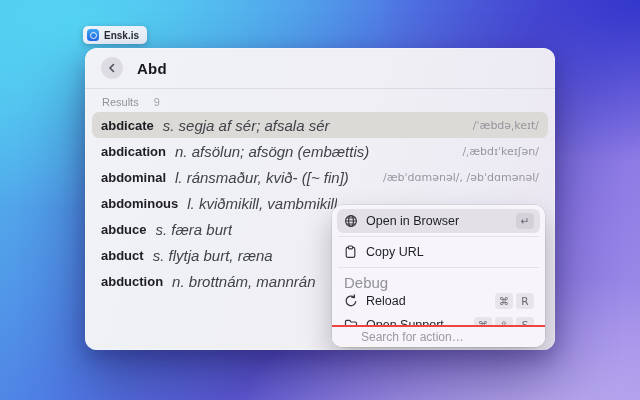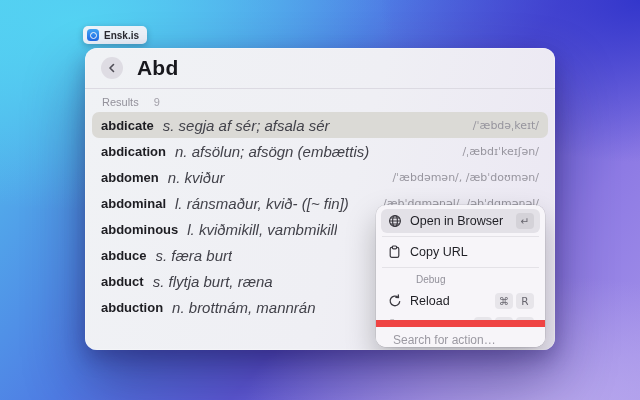--- a/index.html
+++ b/index.html
@@ -43,21 +43,21 @@
     box-shadow:0 30px 60px rgba(25,15,80,0.45),0 8px 20px rgba(25,15,80,0.28),inset 0 0 0 0.5px rgba(255,255,255,0.6);
   }
   .win-header{
     height:40px;display:flex;align-items:center;gap:14px;padding:0 16px;
   }
   .back-btn{
     width:22px;height:22px;border-radius:50%;background:#dedce3;
     display:flex;align-items:center;justify-content:center;flex:none;cursor:default;
   }
   .back-btn svg{display:block;}
-  .search-query{font-size:21px;font-weight:600;color:#18181d;letter-spacing:.2px;}
+  .search-query{font-size:15px;font-weight:600;color:#18181d;letter-spacing:.2px;}
   .header-divider{height:1px;background:#dcdae2;}
 
   .results-head{
     display:flex;align-items:baseline;gap:15px;padding:7px 17px 3px;
     font-size:11px;color:#93919b;
   }
   .results-count{color:#a3a1aa;}
 
   .list{padding:1px 7px 0;}
   .row{
@@ -67,21 +67,21 @@
   .row.selected{background:#dbdad6;}
   .term{font-size:13px;font-weight:700;color:#1d1d22;white-space:nowrap;}
   .def{font-size:15px;color:#42424a;white-space:nowrap;overflow:hidden;text-overflow:ellipsis;font-style:italic;}
   .phon{
     margin-left:auto;font-size:11px;color:#97959e;white-space:nowrap;
     font-family:"DejaVu Sans",sans-serif;
   }
 
   
   .menu{
-    position:absolute;right:10px;bottom:3px;width:169px;height:142px;
+    position:absolute;right:10px;bottom:3px;width:213px;height:142px;
     background:rgba(247,245,249,0.99);
     border-radius:10px;
     box-shadow:0 0 0 0.5px rgba(0,0,0,0.12),0 14px 30px rgba(0,0,0,0.25);
     display:flex;flex-direction:column;overflow:hidden;
   }
   .menu-list{flex:1;overflow:hidden;padding:4px 5px 0;}
   .menu-row{
     height:24px;display:flex;align-items:center;gap:8px;
     padding:0 6px;border-radius:6px;font-size:12.5px;color:#1f1f25;
   }
@@ -91,23 +91,23 @@
   .mi-label{white-space:nowrap;overflow:hidden;text-overflow:ellipsis;}
   .mi-keys{margin-left:auto;display:flex;gap:3px;}
   .key{
     min-width:12px;height:16px;padding:0 3px;border-radius:4px;
     background:#e7e5ea;color:#68666f;font-size:10.5px;
     display:flex;align-items:center;justify-content:center;
     font-family:"DejaVu Sans",sans-serif;
   }
   .menu-row.selected .key{background:#d4d2d8;}
   .menu-divider{height:1px;background:#e4e2e7;margin:3px 1px;}
-  .menu-section{font-size:10px;color:#92909a;padding:3px 7px 2px;height:13px;box-sizing:content-box;margin-left:28px;}
+  .menu-section{font-size:15px;color:#92909a;padding:3px 7px 2px;height:13px;box-sizing:content-box;}
   .menu-footer{
-    border-top:7px solid #ef4444;height:20px;display:flex;align-items:flex-end;padding:0 17px;
+    border-top:2px solid #ef4444;height:20px;display:flex;align-items:center;padding:0 29px;
     background:rgba(247,245,249,1);
   }
   .menu-search{
     border:none;outline:none;background:transparent;width:100%;
     font-size:12px;color:#3a3a40;font-family:"Liberation Sans","DejaVu Sans",sans-serif;padding:0;
   }
   .menu-search::placeholder{color:#9b99a2;}
 </style>
 </head>
 <body>
@@ -144,25 +144,20 @@
     <span class="def">s. segja af sér; afsala sér</span>
     <span class="phon">/ˈæbdəˌkeɪt/</span>
   </div>
 
   <div class="row">
     <span class="term">abdication</span>
     <span class="def">n. afsölun; afsögn (embættis)</span>
     <span class="phon">/ˌæbdɪˈkeɪʃən/</span>
   </div>
 
-  <div class="row">
-    <span class="term">abdomen</span>
-    <span class="def">n. kviður</span>
-    <span class="phon">/ˈæbdəmən/, /æbˈdoʊmən/</span>
-  </div>
 
   <div class="row">
     <span class="term">abdominal</span>
     <span class="def">l. ránsmaður, kvið- ([~ fin])</span>
     <span class="phon">/æbˈdɑmənəl/, /əbˈdɑmənəl/</span>
   </div>
 
   <div class="row">
     <span class="term">abdominous</span>
     <span class="def">l. kviðmikill, vambmikill</span>

